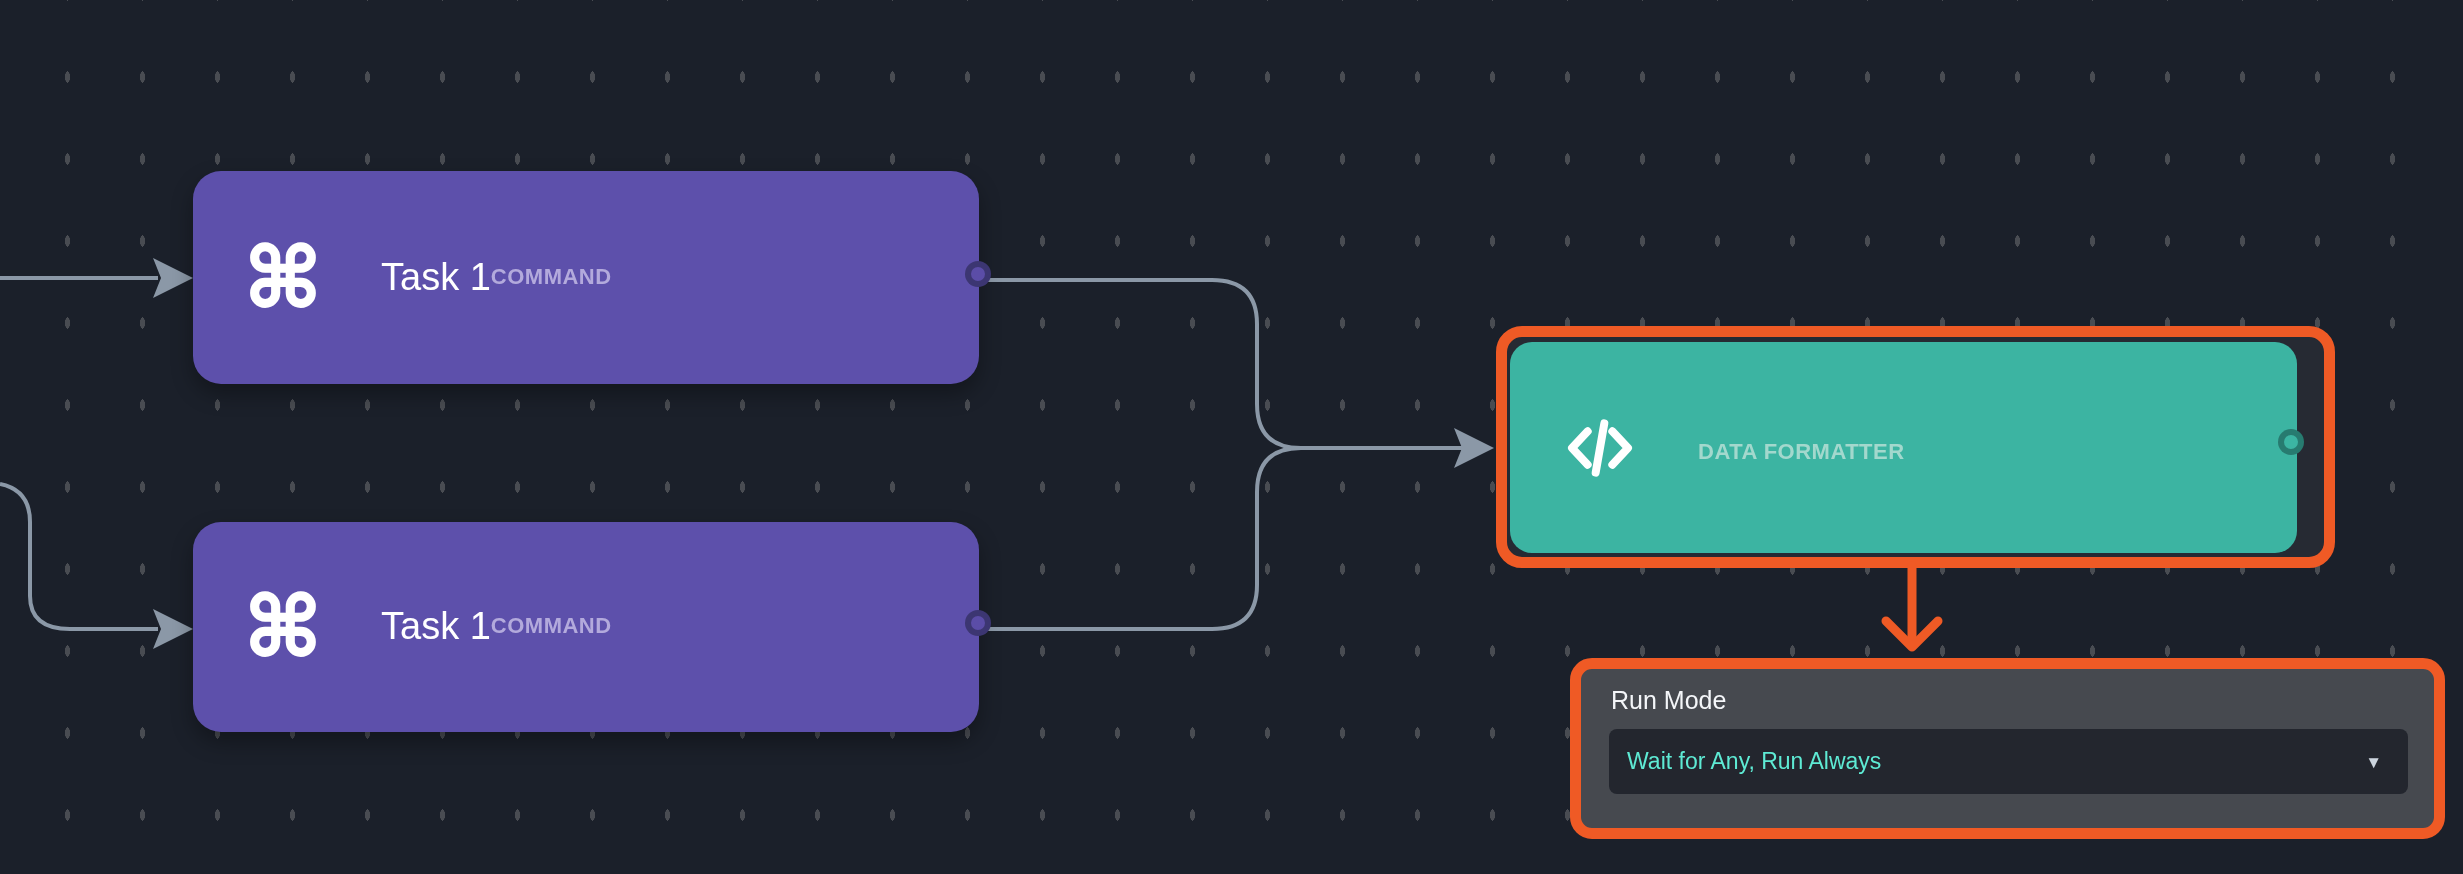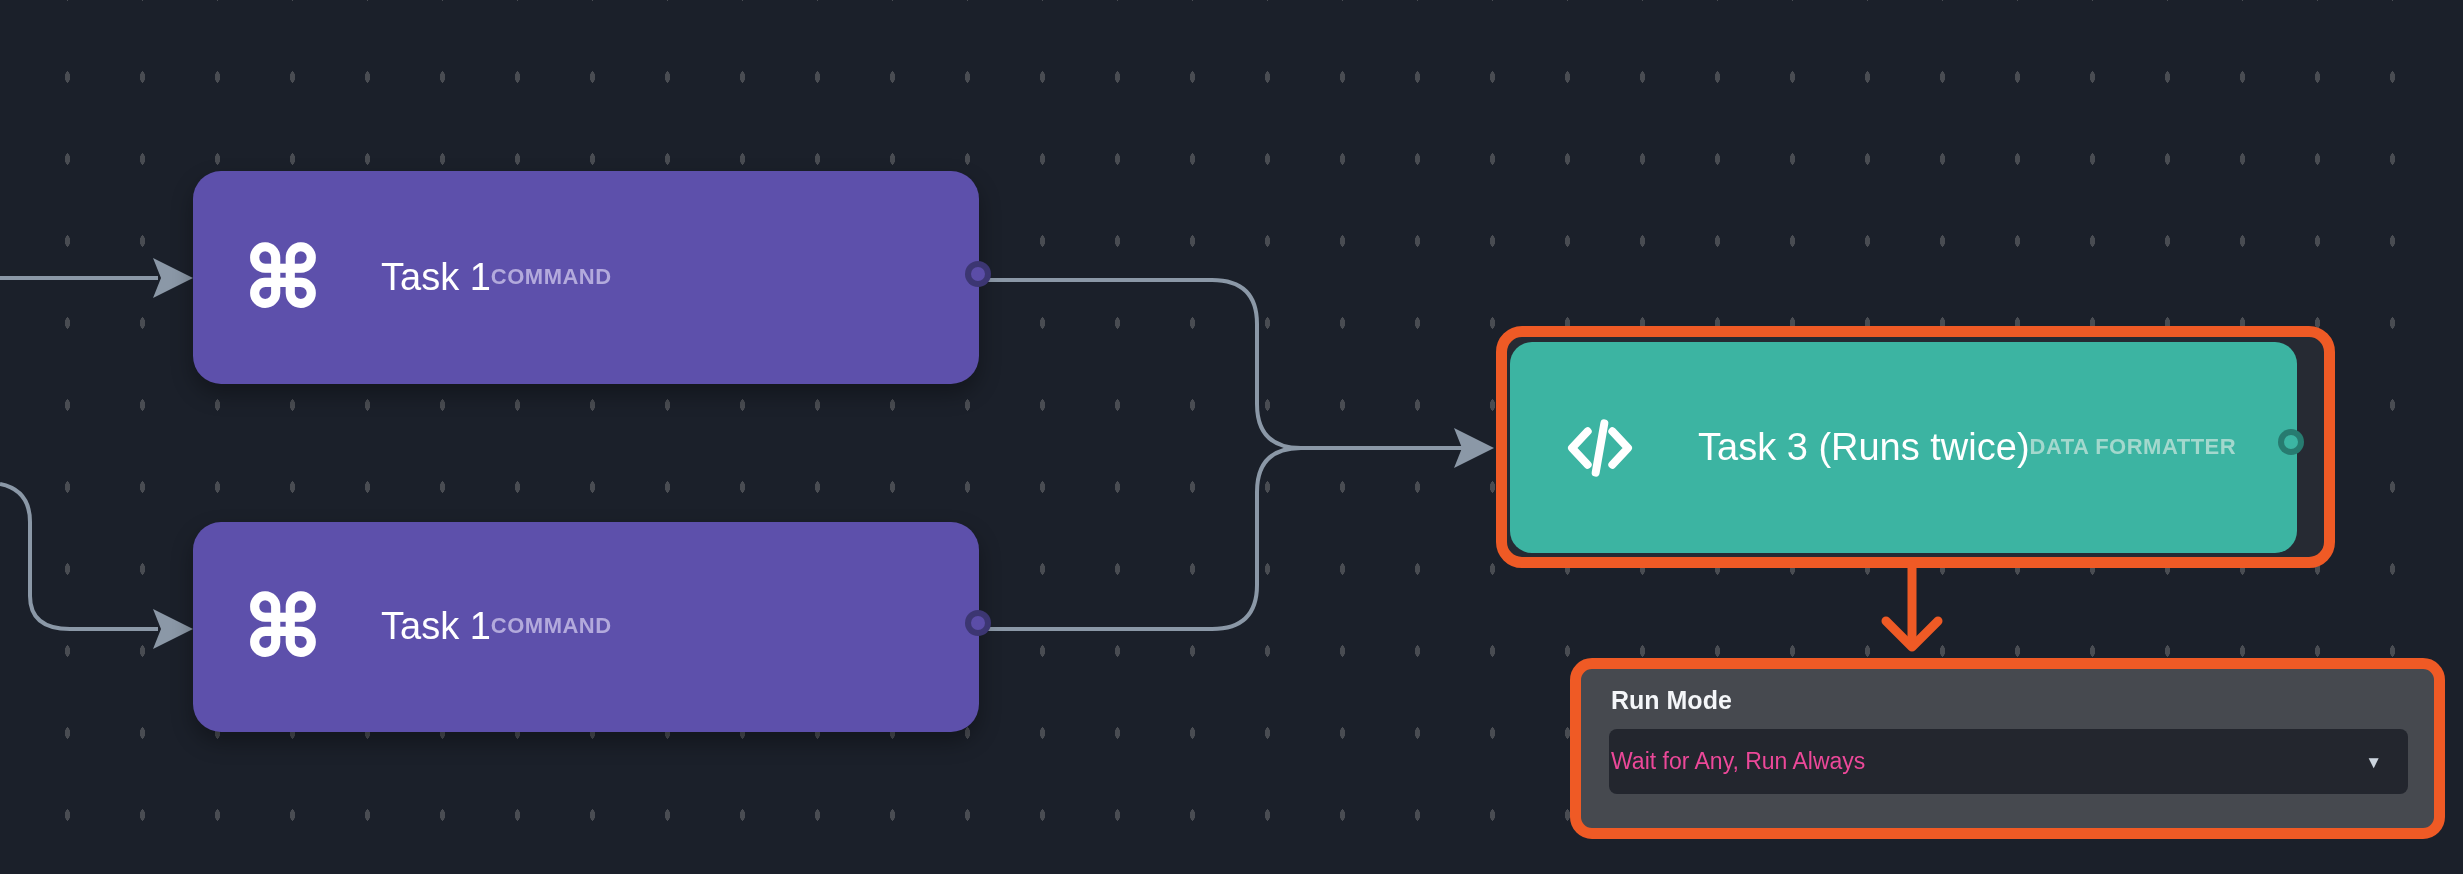--- a/index.html
+++ b/index.html
@@ -55,28 +55,28 @@
   .port-2 { left:965px; top:610px; background:#5b4da7; }
   .port-3 { left:2278px; top:429px; background:#3cb5a3; border-color:rgba(13,42,44,.42); }
 
   
   .run-mode-panel {
     position:absolute; left:1570px; top:658px; width:875px; height:181px;
     background:#46494f; border:11px solid #ef5a25; border-radius:22px;
   }
   .run-mode-label {
     position:absolute; left:30px; top:17px;
-    font-size:25px; font-weight:bold; color:#f4f6f9;
+    font-size:25px; font-weight:normal; color:#f4f6f9;
   }
   .run-mode-select {
     position:absolute; left:28px; top:60px; width:799px; height:65px;
     background:#23262e; border-radius:8px;
     display:flex; align-items:center; cursor:pointer;
   }
-  .run-mode-value { margin-left:2px; font-size:23px; color:#ec4899; }
+  .run-mode-value { margin-left:18px; font-size:23px; color:#5eead4; }
   .select-caret {
     position:absolute; right:26px; top:50%; transform:translateY(-50%);
     font-size:17px; color:#cdd5df; line-height:1;
   }
 </style>
 </head>
 <body>
 
 <div class="canvas">
 
@@ -118,21 +118,20 @@
   <div class="highlight-box"></div>
   <div class="node node-3">
     <div class="node-icon">
       <svg class="code-icon-svg" viewBox="0 0 24 24" fill="none" stroke="#ffffff" stroke-width="2.4" stroke-linecap="round" stroke-linejoin="round">
         <path d="M8.3 7 L3.6 12 L8.3 17"></path>
         <path d="M15.7 7 L20.4 12 L15.7 17"></path>
         <path d="M13.3 4.6 L10.7 19.4"></path>
       </svg>
     </div>
     <div class="node-text">
-      <div class="node-title">Task 3 (Runs twice)</div>
       <div class="node-subtitle">DATA FORMATTER</div>
     </div>
   </div>
 
   <div class="port port-1"></div>
   <div class="port port-2"></div>
   <div class="port port-3"></div>
 
   <svg class="pointer-arrow" viewBox="0 0 2463 874" fill="none" stroke="#ef5a25" stroke-width="9" stroke-linecap="round" stroke-linejoin="round">
     <path d="M 1912 566 V 644"></path>

